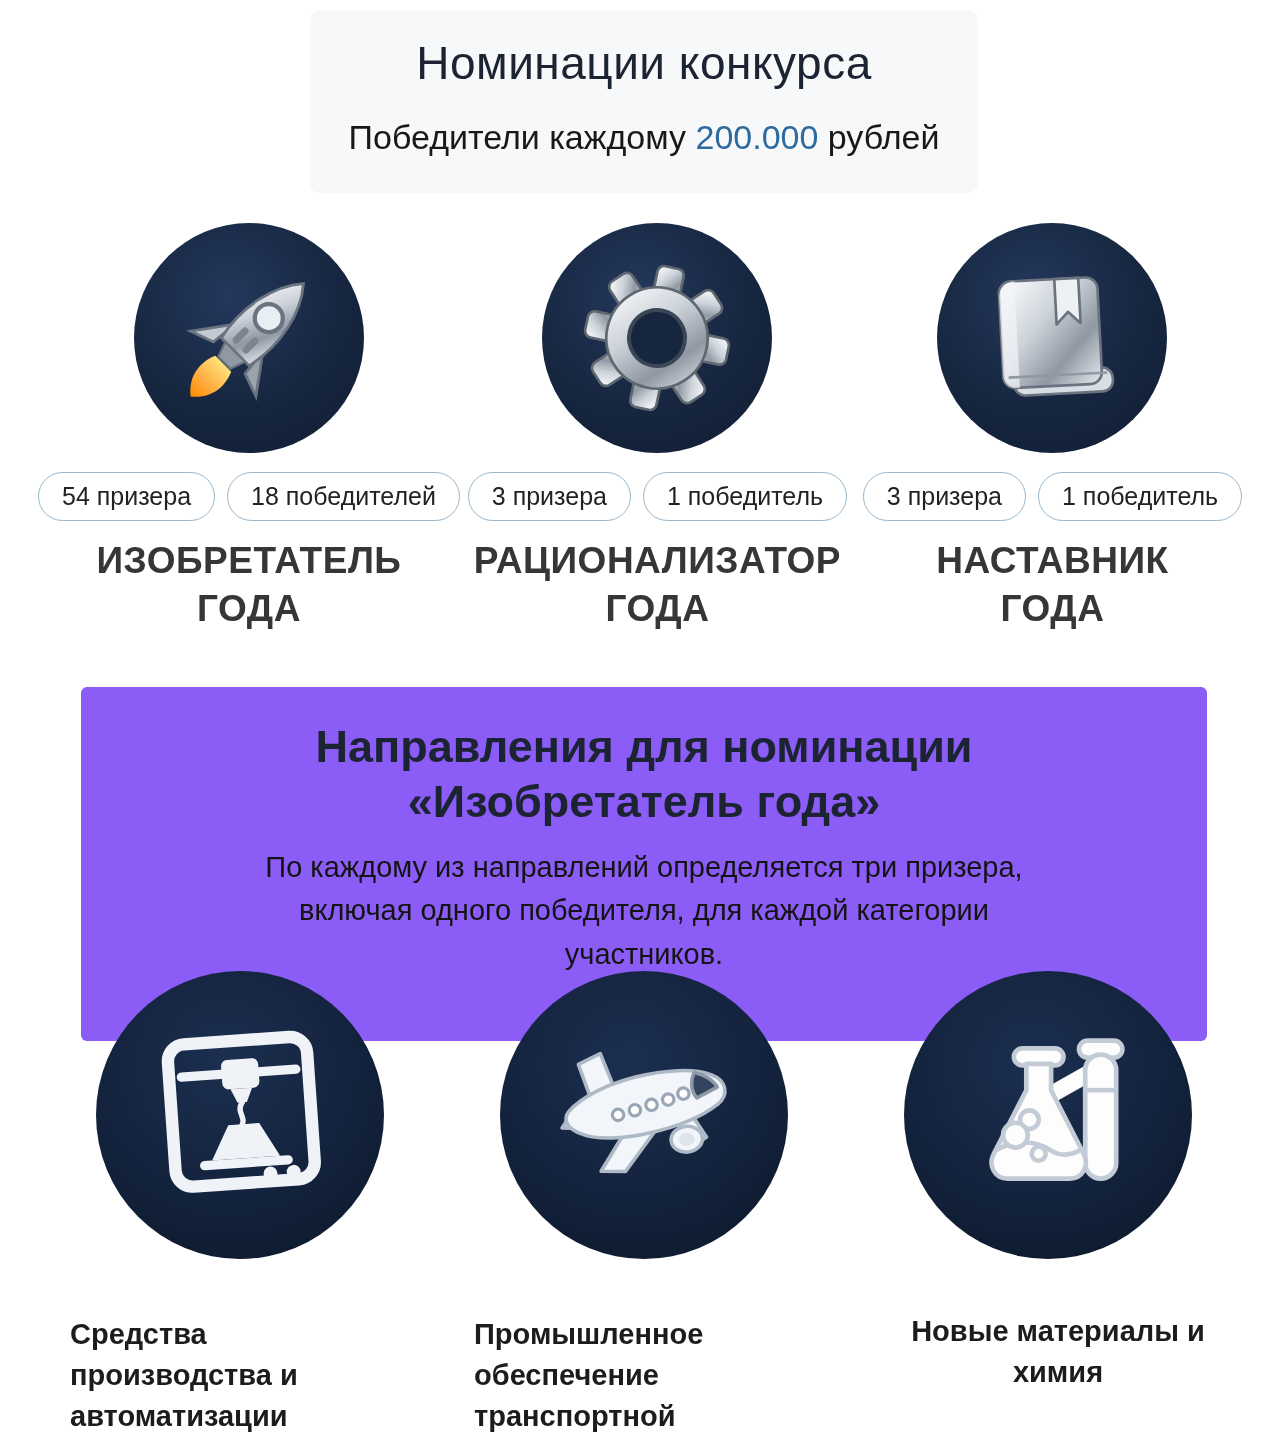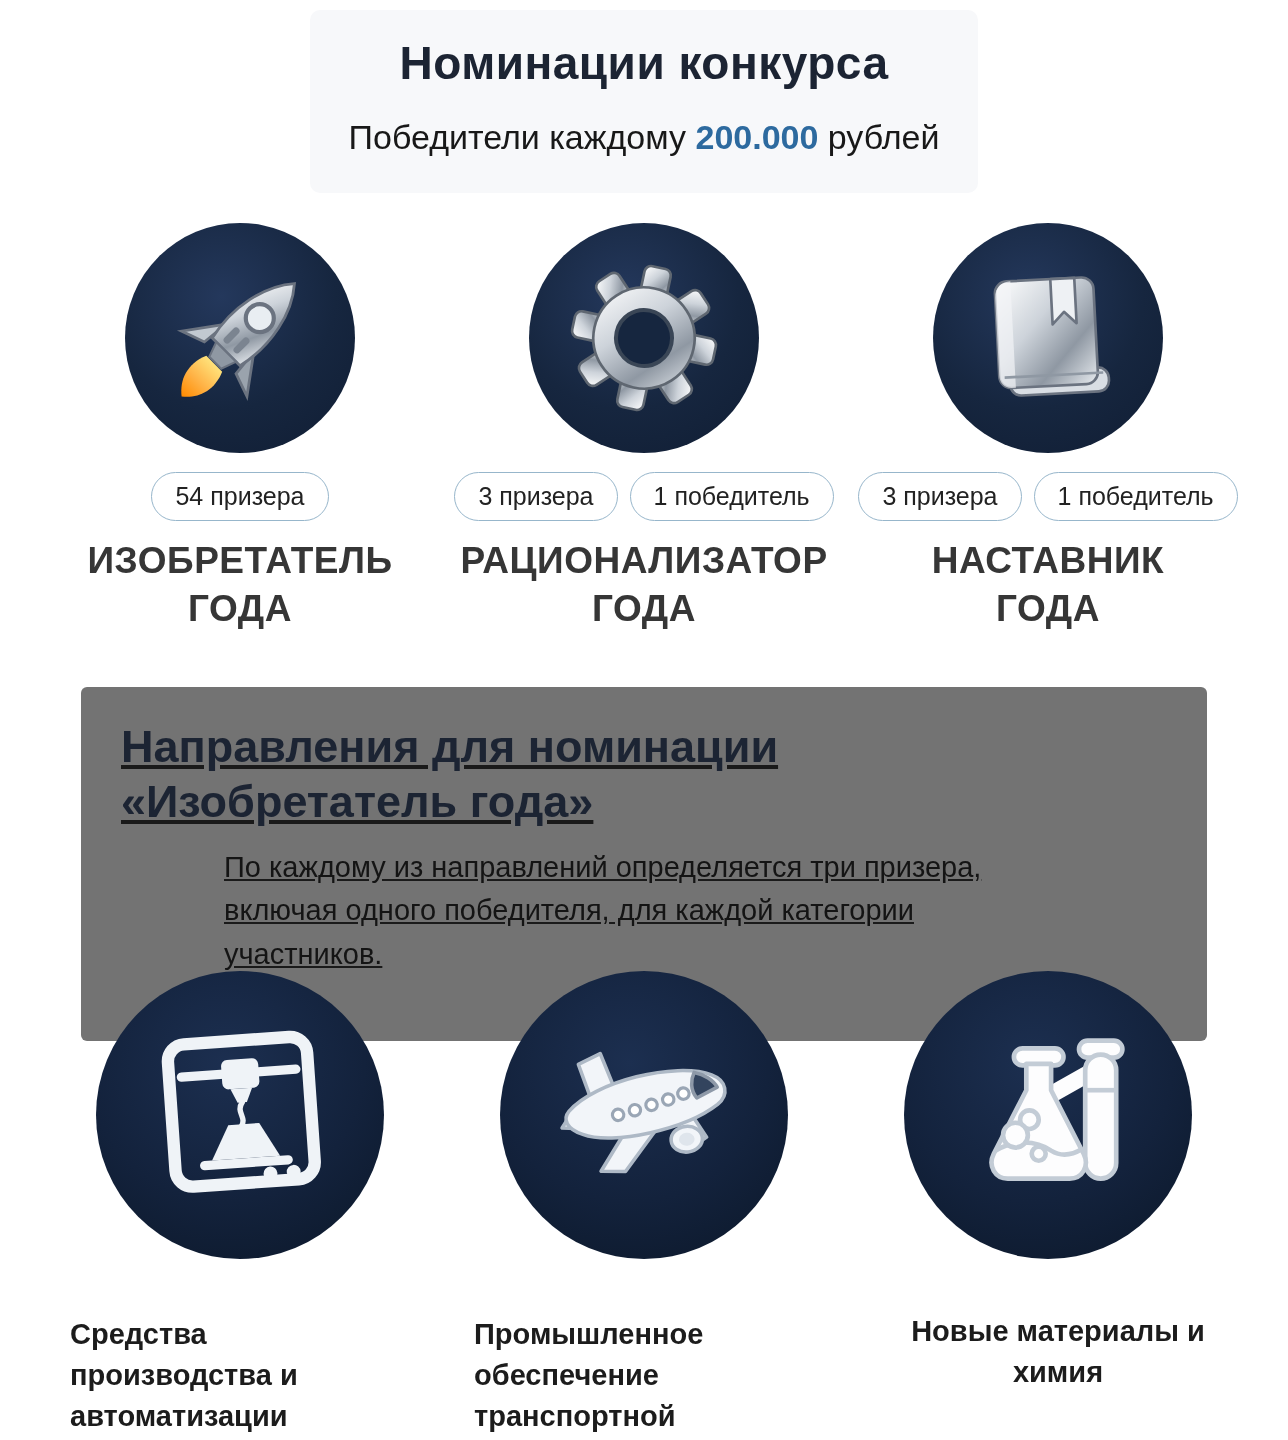--- a/index.html
+++ b/index.html
@@ -10,24 +10,24 @@
     color:#1a1a1a; overflow-x:hidden;
   }
   .defs-svg { position:absolute; width:0; height:0; }
 
   
   .header-card {
     width:668px; margin:10px auto 0 auto; padding:26px 16px 36px 16px;
     background:#f7f8fa; border-radius:10px; text-align:center;
   }
   .page-title {
-    font-size:46px; font-weight:700; color:#1c2433; letter-spacing:.5px;
+    font-size:46px; font-weight:400; color:#1c2433; letter-spacing:.5px;
   }
   .prize-subtitle { margin-top:28px; font-size:34px; color:#181818; }
-  .prize-amount { color:#2d6a9f; font-weight:700; }
+  .prize-amount { color:#2d6a9f; font-weight:400; }
 
   
   .nominations-row {
     width:1212px; margin:30px auto 0 auto; display:flex;
   }
   .nomination-card { flex:1 1 0; text-align:center; }
   .icon-circle {
     width:230px; height:230px; margin:0 auto; border-radius:50%;
     background:radial-gradient(circle at 42% 32%, #24385c 0%, #16263f 55%, #101d33 100%);
     display:flex; align-items:center; justify-content:center;
@@ -38,21 +38,21 @@
     padding:9px 23px; font-size:25px; color:#222; white-space:nowrap;
   }
   .nomination-title {
     margin-top:16px; font-size:37px; font-weight:800; color:#363636;
     line-height:1.3; letter-spacing:.5px;
   }
 
   
   .directions-panel {
     width:1126px; margin:54px auto 0 auto; padding:33px 40px 65px 40px;
-    background:#737373; border-radius:6px; text-align:left;text-decoration:underline;
+    background:#8b5cf6; border-radius:6px; text-align:center;
   }
   .directions-title {
     font-size:45px; font-weight:800; color:#1c2433; line-height:1.22;
   }
   .directions-description {
     width:840px; margin:16px auto 0 auto; font-size:29px; color:#141414;
     line-height:1.5;
   }
 
   
@@ -107,20 +107,21 @@
           <path d="M60 5 C74 21 80 48 74 74 L46 74 C40 48 46 21 60 5 Z" fill="url(#gradSilver)" stroke="#6b7380" stroke-width="2"></path>
           <rect x="52" y="56" width="5" height="14" rx="2.5" fill="#7b8490"></rect>
           <rect x="62" y="56" width="5" height="14" rx="2.5" fill="#7b8490"></rect>
           <circle cx="60" cy="40" r="10" fill="#e9eef2" stroke="#6b7380" stroke-width="3"></circle>
           <path d="M50 74 L70 74 L66 85 L54 85 Z" fill="#8f98a3" stroke="#6b7380" stroke-width="1.5"></path>
         </g>
       </svg>
     </div>
     <div class="badges">
       <span class="badge">54 призера</span>
+      <span class="badge">18 победителей</span>
     </div>
     <div class="nomination-title">
       <div>ИЗОБРЕТАТЕЛЬ</div>
       <div>ГОДА</div>
     </div>
   </div>
 
   <div class="nomination-card">
     <div class="icon-circle">
       <svg width="160" height="160" viewBox="0 0 120 120">

